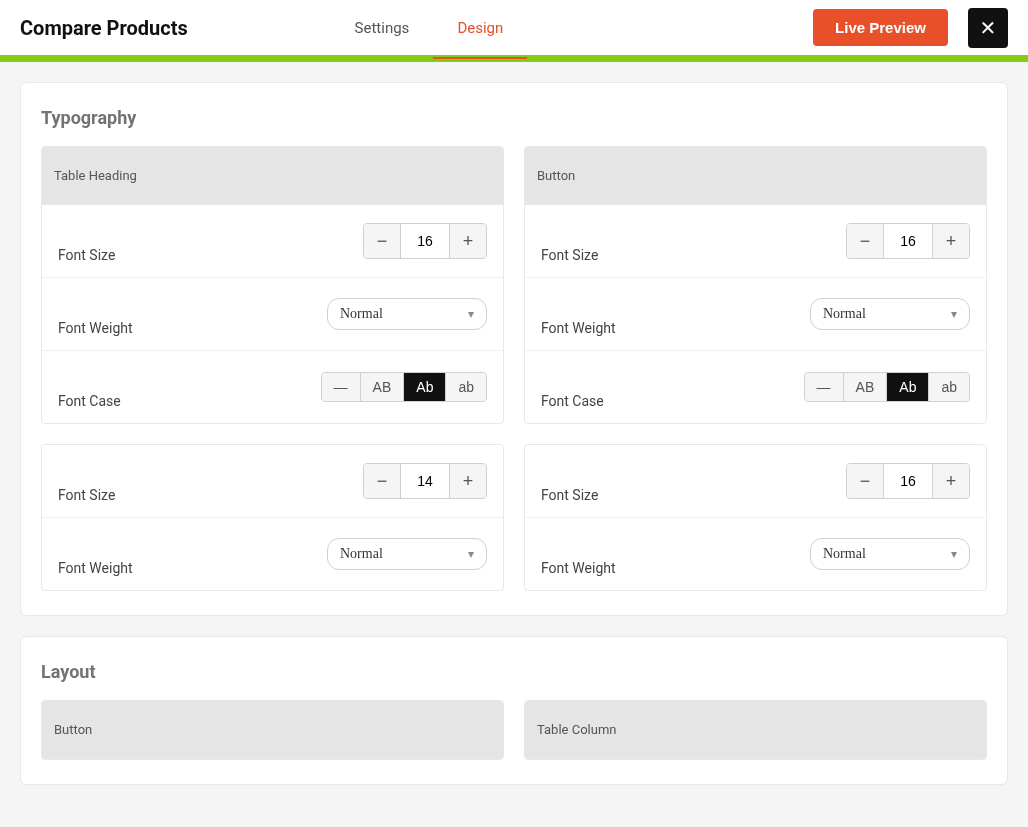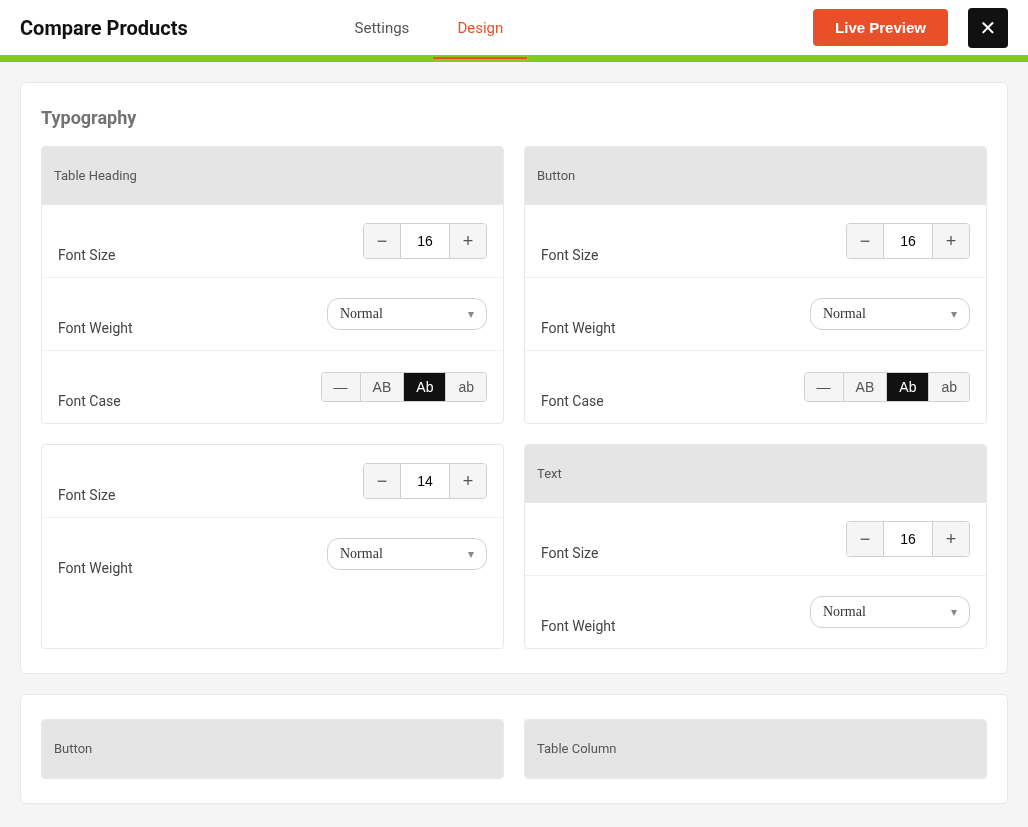--- a/index.html
+++ b/index.html
@@ -332,21 +332,20 @@
         <div class="setting-row">
           <span class="setting-label">Font Weight</span>
           <div class="dropdown">
             <span>Normal</span>
             <span class="dropdown-arrow">▾</span>
           </div>
         </div>
       </div>
 
       <div class="sub-section">
-        <div class="sub-section-header">Text</div>
 
         <div class="setting-row">
           <span class="setting-label">Font Size</span>
           <div class="stepper">
             <button class="stepper-btn">−</button>
             <input class="stepper-value" type="text" value="16" style="">
             <button class="stepper-btn">+</button>
           </div>
         </div>
 
@@ -356,20 +355,21 @@
             <span>Normal</span>
             <span class="dropdown-arrow">▾</span>
           </div>
         </div>
       </div>
 
     </div>
   </div>
 
   <div class="layout-card">
+    <div class="section-title">Layout</div>
     <div class="two-col">
       <div class="sub-section">
         <div class="sub-section-header">Button</div>
       </div>
       <div class="sub-section">
         <div class="sub-section-header">Table Column</div>
       </div>
     </div>
   </div>
 

